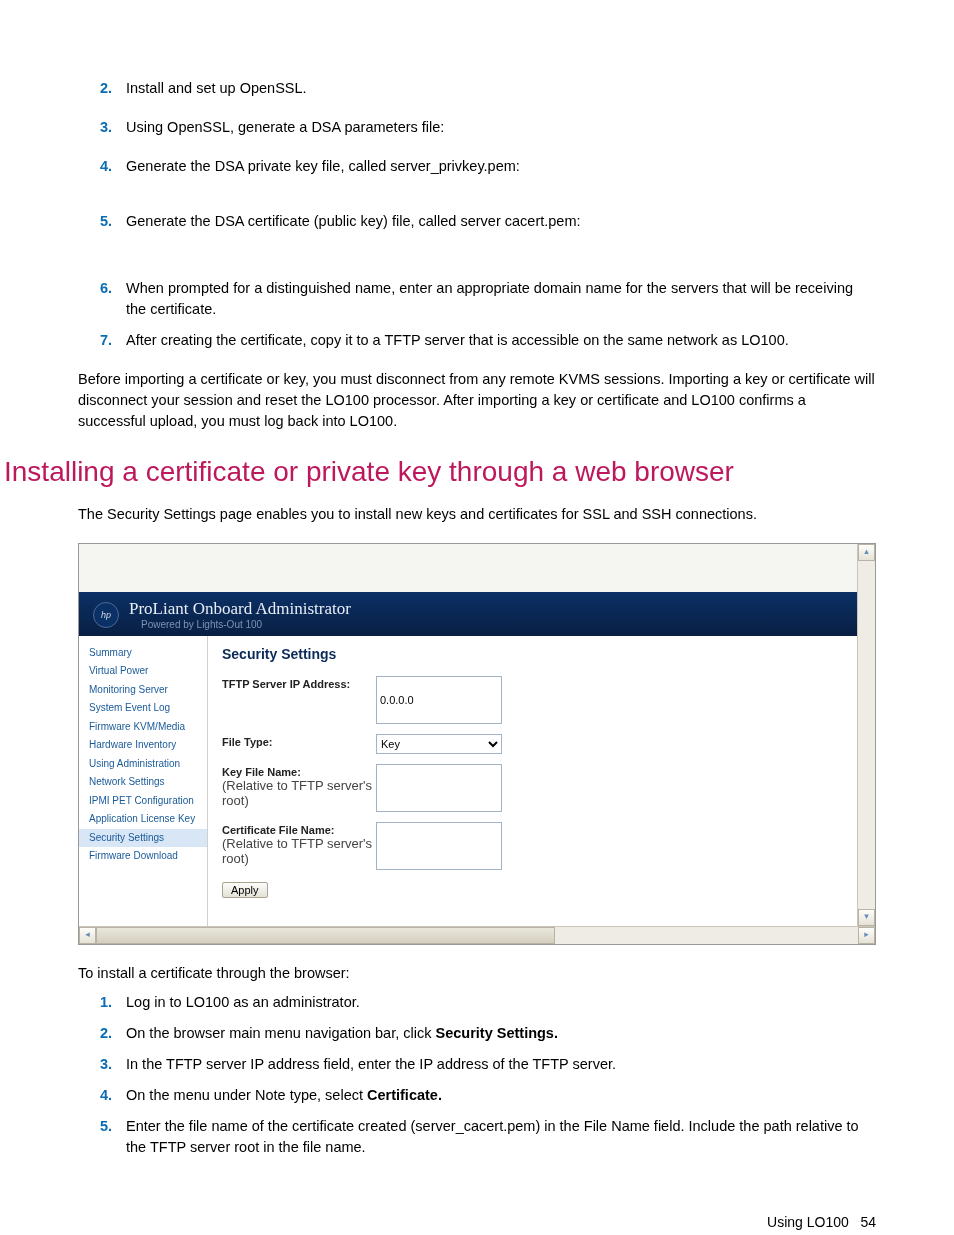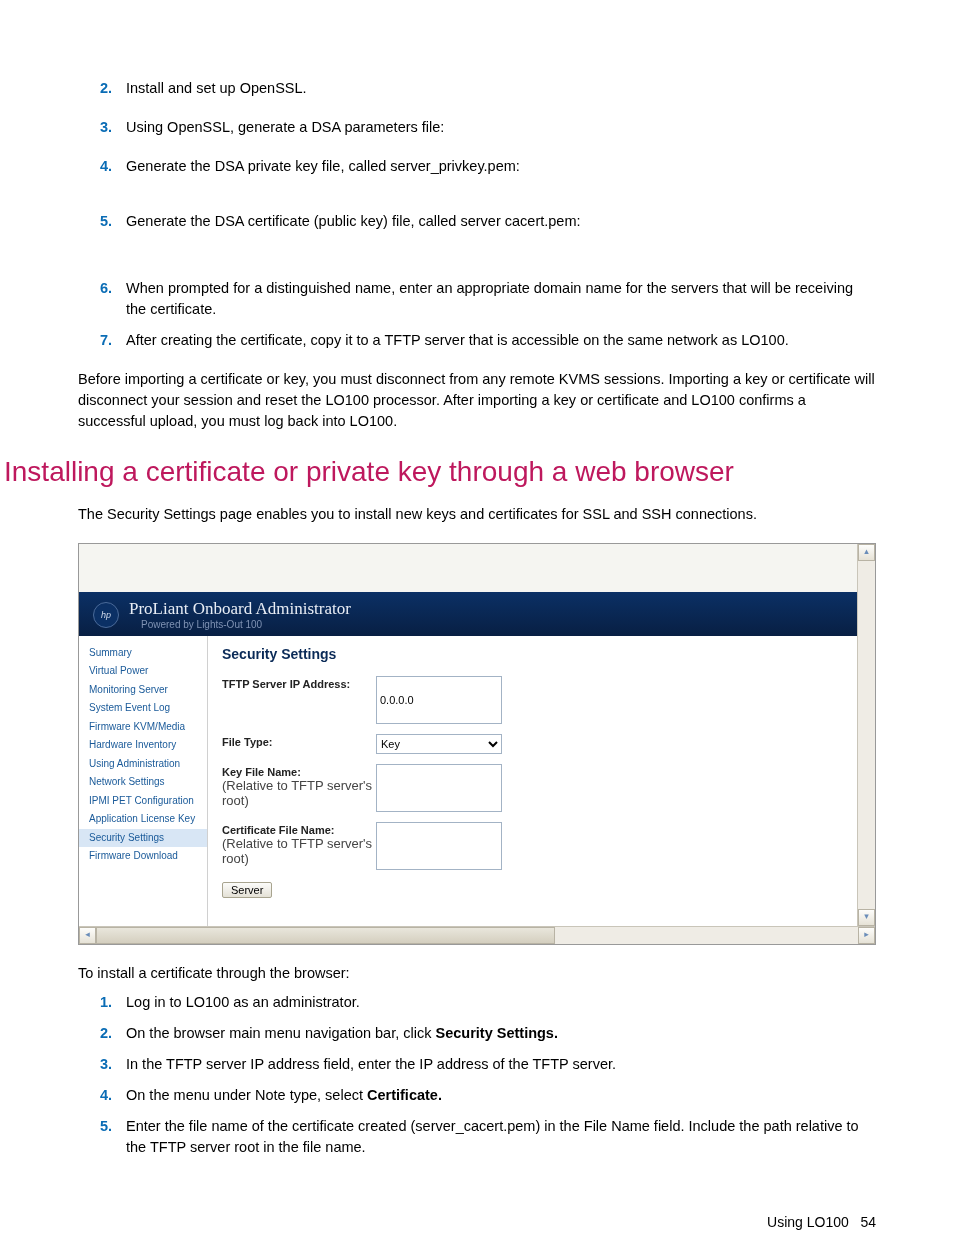--- a/index.html
+++ b/index.html
@@ -314,21 +314,21 @@
               </div>
               <input type="text" value="" style="">
             </div>
             <div class="form-row">
               <div class="lbl">
                 <span>Certificate File Name:</span>
                 <span class="sub">(Relative to TFTP server's root)</span>
               </div>
               <input type="text" value="" style="">
             </div>
-            <button class="apply-btn">Server</button>
+            <button class="apply-btn">Apply</button>
           </div>
         </div>
       </div>
       <div class="vscroll">
         <div class="arrow up">▴</div>
         <div class="arrow dn">▾</div>
       </div>
     </div>
     <div class="hscroll">
       <div class="arrow">◂</div>

